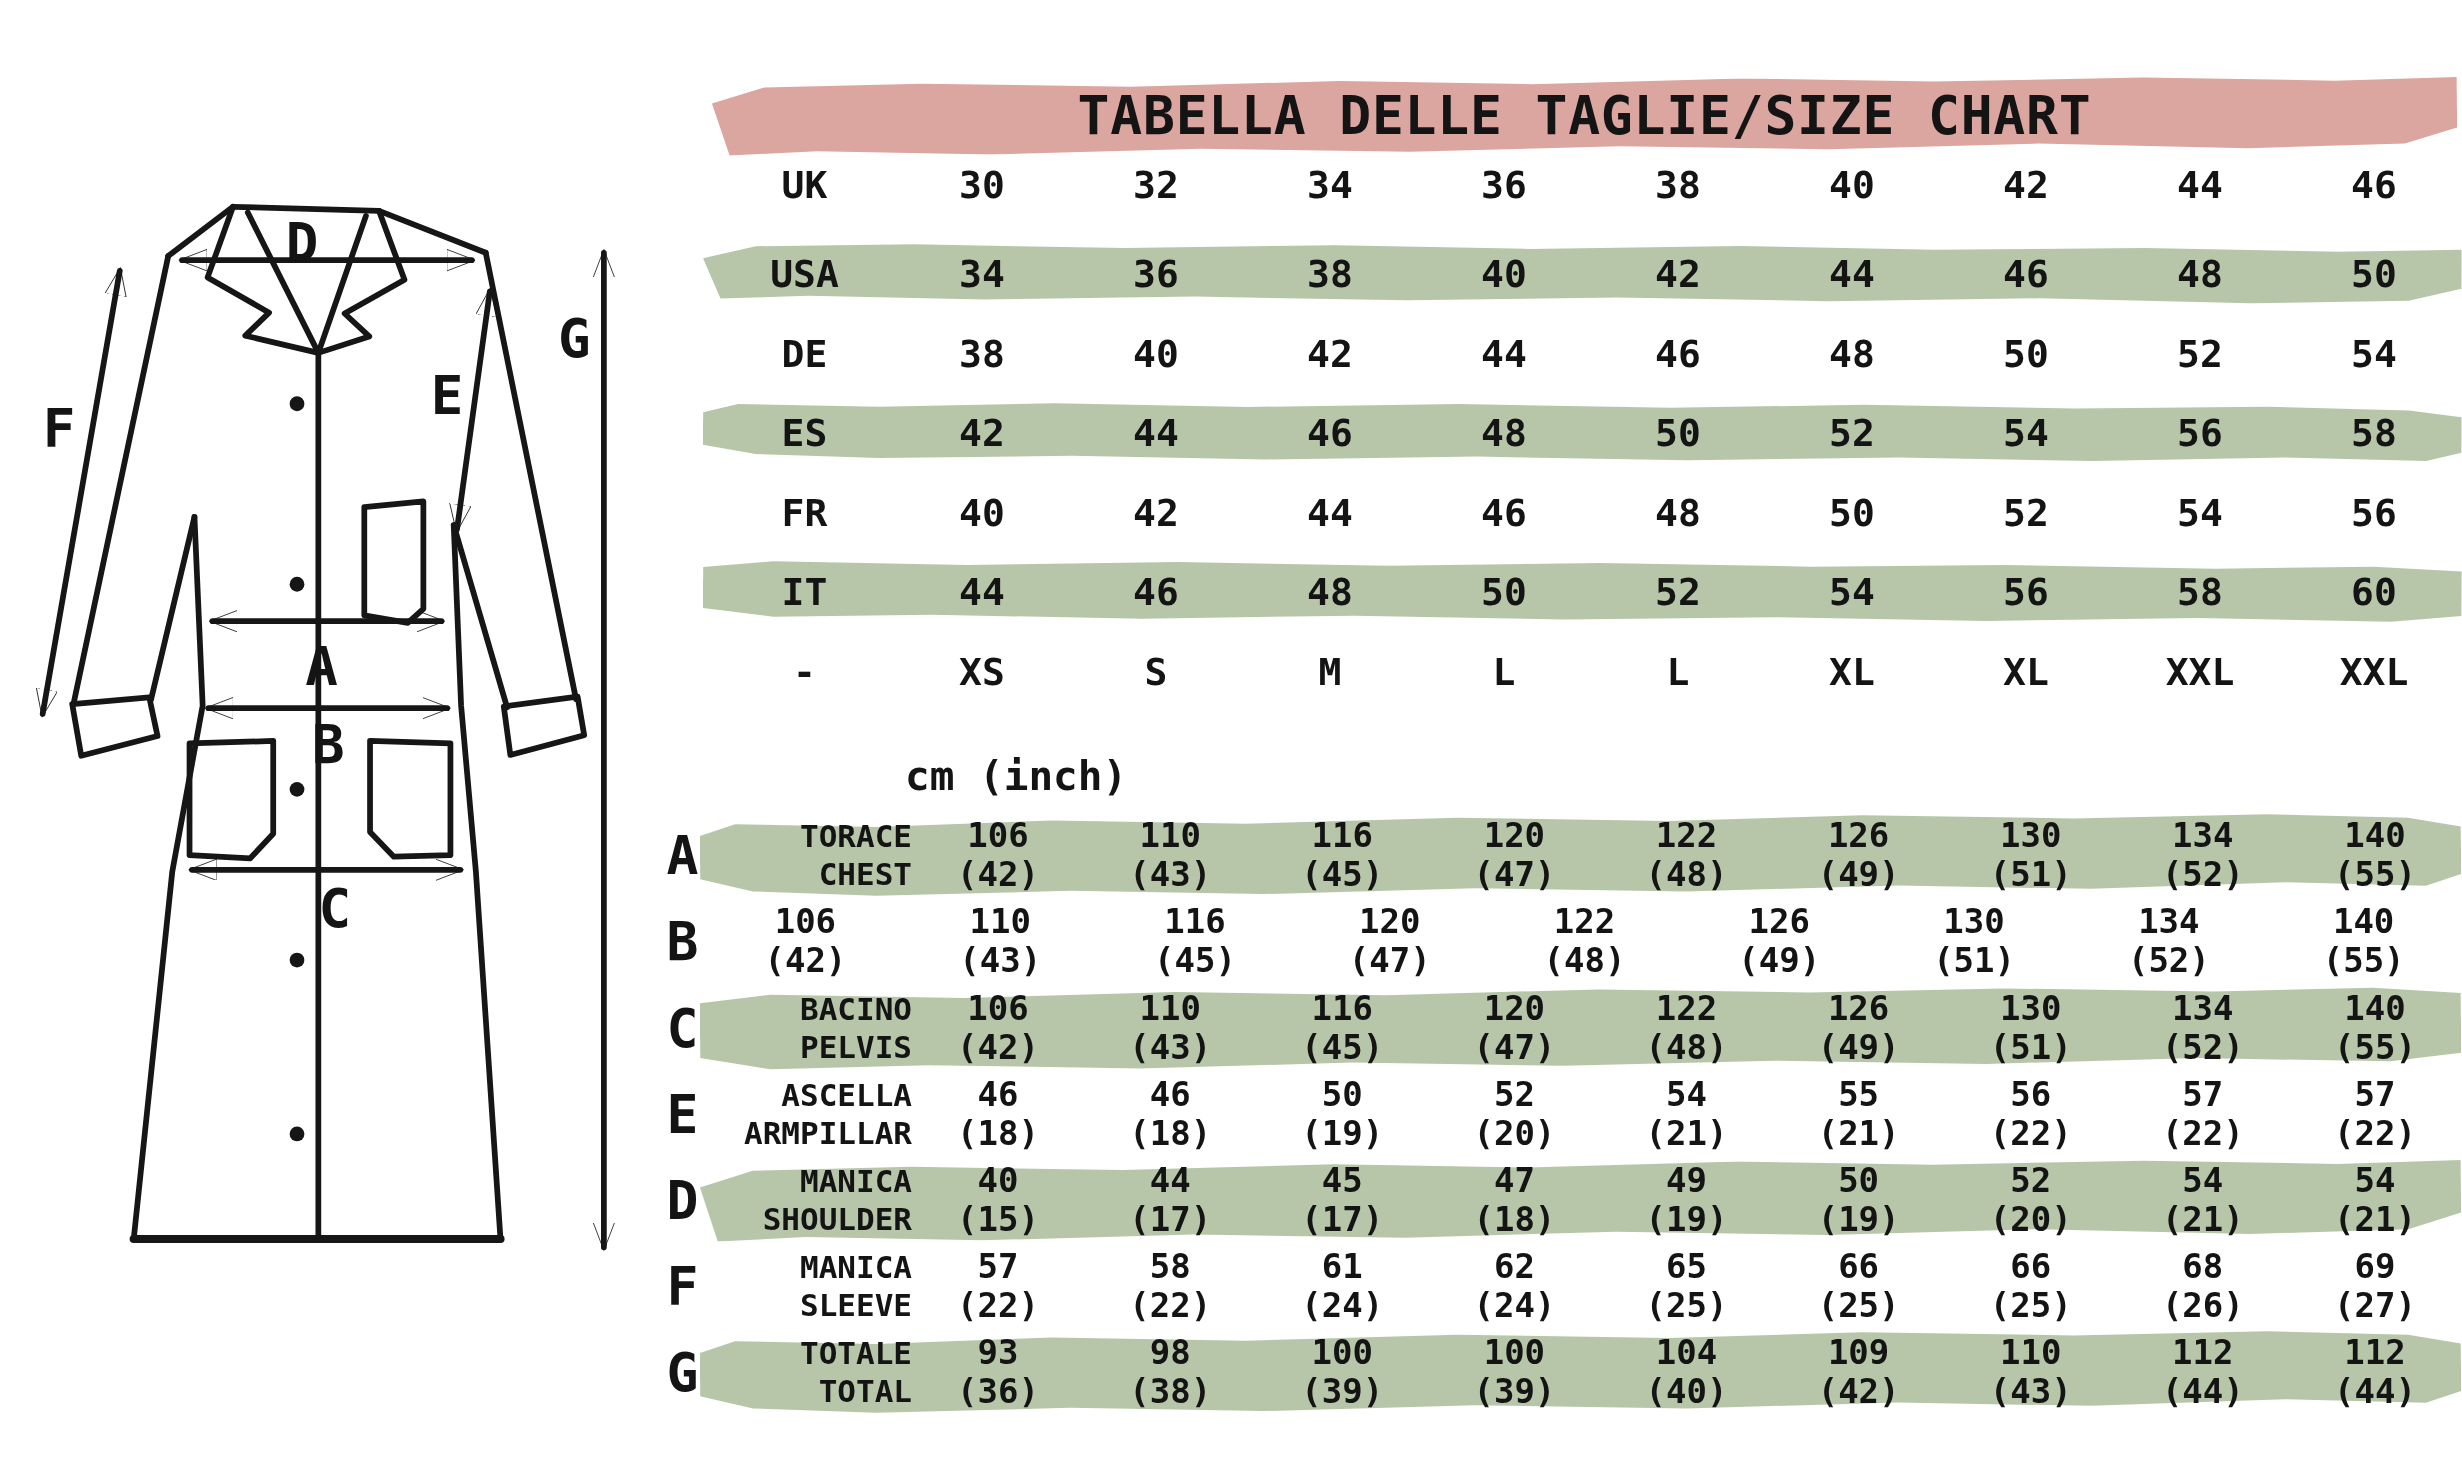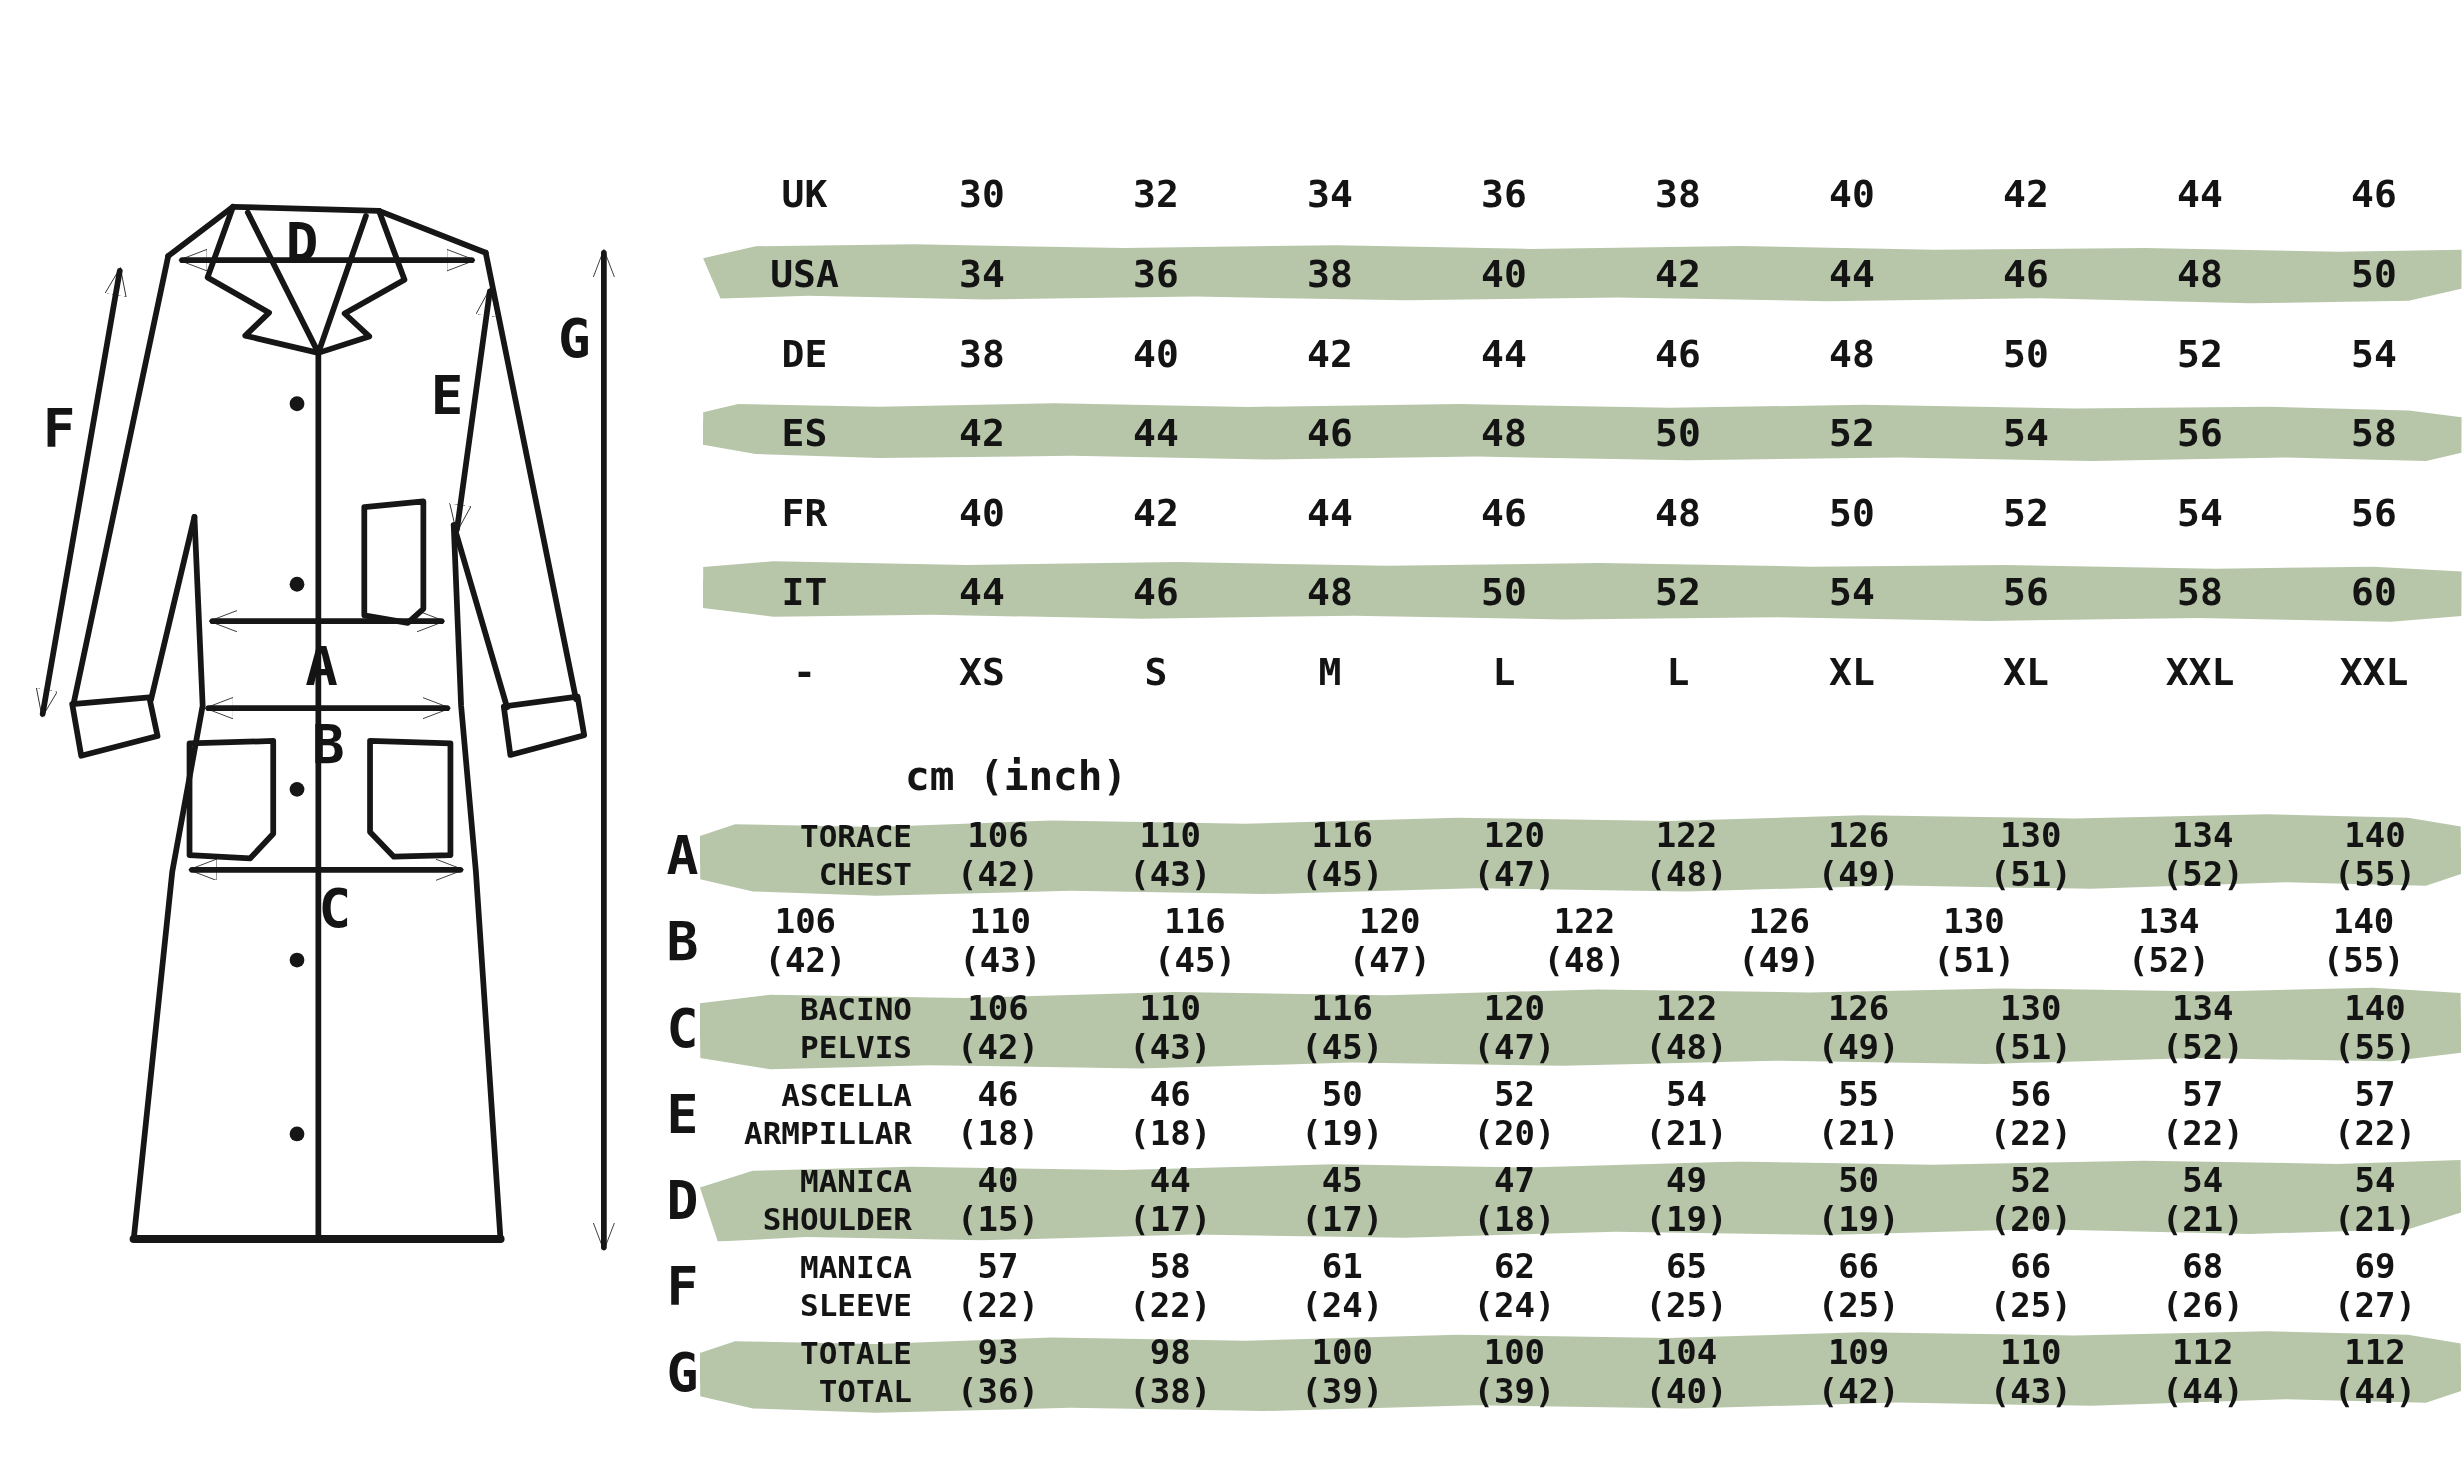--- a/index.html
+++ b/index.html
@@ -102,23 +102,27 @@
 
     <text class="dl" x="368" y="318">D</text>
     <text class="dl" x="392" y="835">A</text>
     <text class="dl" x="400" y="930">B</text>
     <text class="dl" x="408" y="1130">C</text>
     <text class="dl" x="545" y="505">E</text>
     <text class="dl" x="72" y="545">F</text>
     <text class="dl" x="700" y="435">G</text>
   </svg>
 
+  <div class="title-row">
+    <div class="band pink b1 r0"></div>
+    <div class="title-text">TABELLA DELLE TAGLIE/SIZE CHART</div>
+  </div>
 
   <div id="size-rows">
-      <div class="size-row" style="top: 163px;">
+      <div class="size-row" style="top: 154px;">
         <span class="cell label">UK</span>
         <span class="cell">30</span>
         <span class="cell">32</span>
         <span class="cell">34</span>
         <span class="cell">36</span>
         <span class="cell">38</span>
         <span class="cell">40</span>
         <span class="cell">42</span>
         <span class="cell">44</span>
         <span class="cell">46</span>

